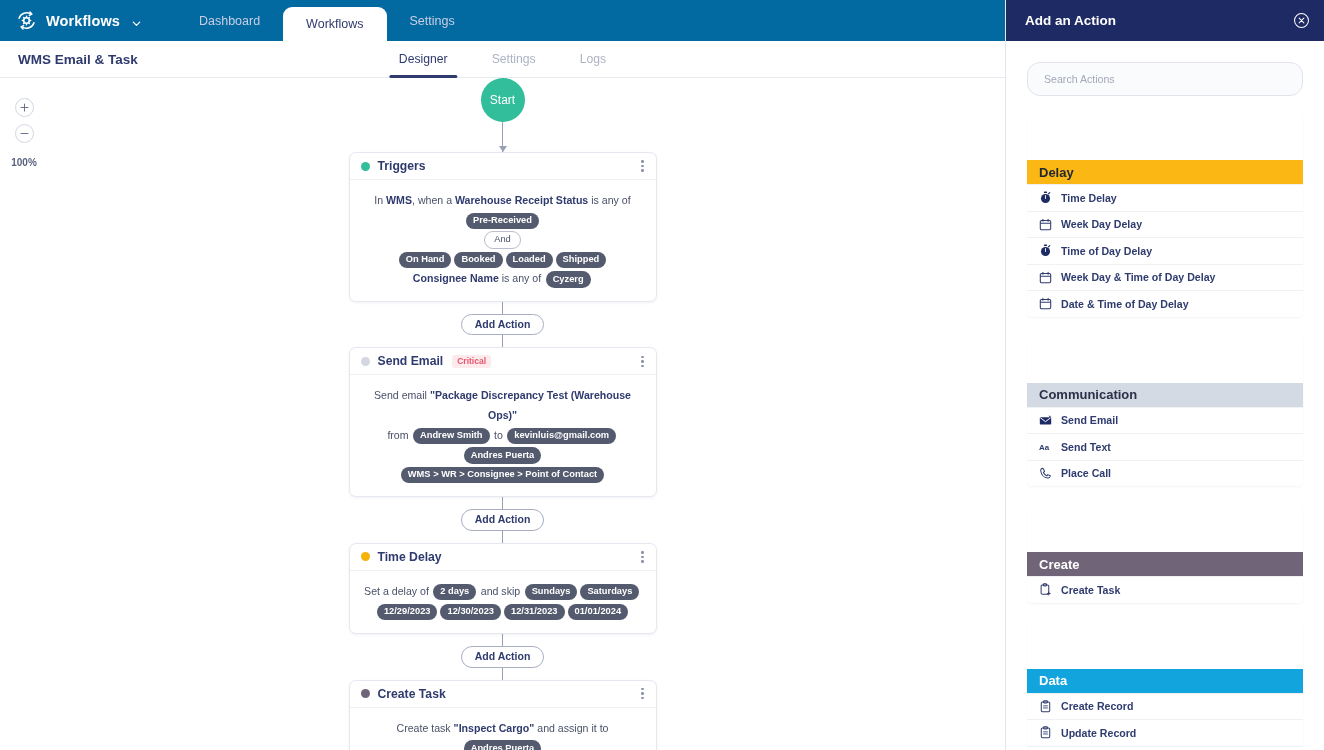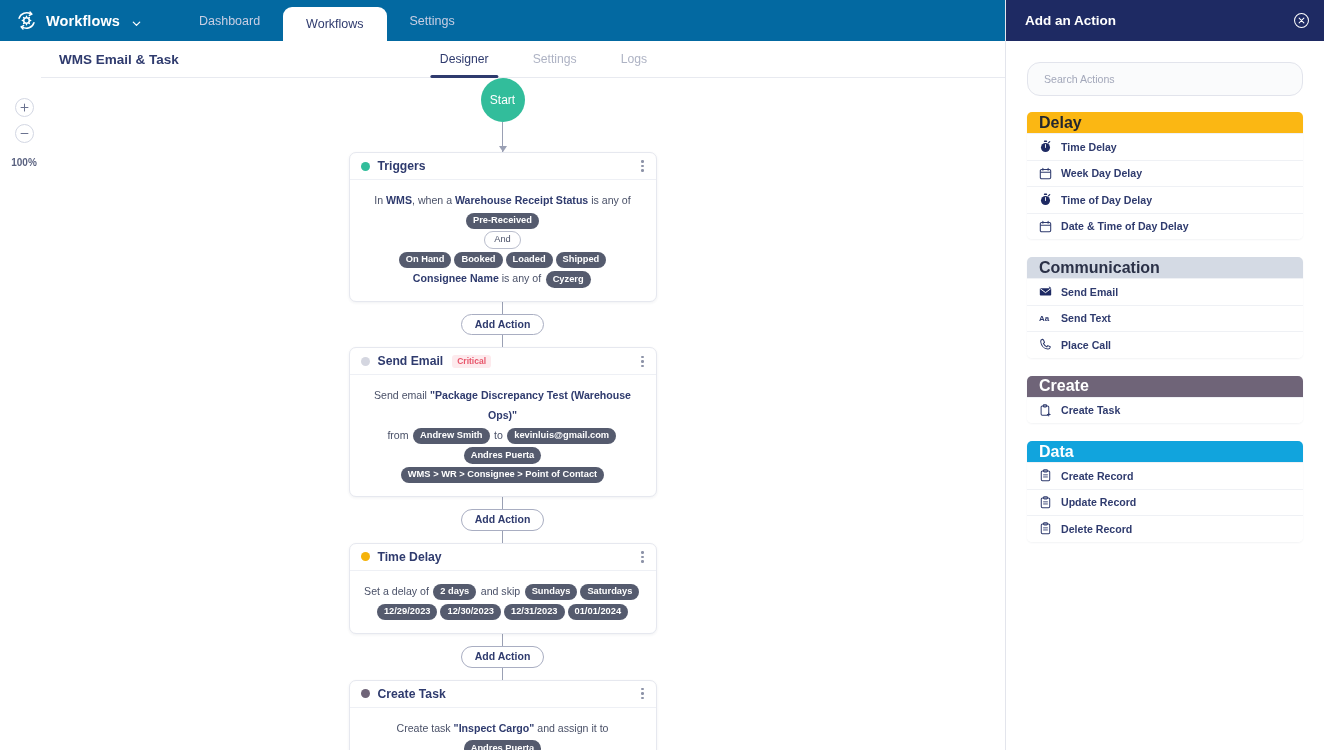--- a/index.html
+++ b/index.html
@@ -33,21 +33,21 @@
   }
   .navtab.active {
     background: #ffffff; color: #2f3b6e; font-weight: normal;
     border-radius: 9px 9px 0 0; height: 34px;
   }
 
   
   .subheader {
     position: absolute; top: 41px; left: 0; width: 1005px; height: 37px;
     background: #ffffff; border-bottom: 1px solid #e8eaf0;
-    display: flex; align-items: center; margin-left: 41px;
+    display: flex; align-items: center;
   }
   .wf-title {
     position: absolute; left: 18px; top: 50%; transform: translateY(-50%);
     font-size: 13.5px; font-weight: bold; color: #2f3b6e;
   }
   .subtabs {
     position: absolute; left: 50%; transform: translateX(-50%);
     display: flex; height: 37px; align-items: stretch;
   }
   .subtab {
@@ -151,22 +151,22 @@
   .search-wrap { padding: 21px 0 16px 0; }
   .search-input {
     width: 100%; height: 34px; border: 1px solid #e2e4ec; border-radius: 13px;
     background: #fafbfc; padding: 0 16px; font-size: 10.6px; color: #3a4158;
     font-family: "Liberation Sans", sans-serif; outline: none;
   }
   .search-input::placeholder { color: #a3a8ba; }
   .group { margin-bottom: 18px; border-radius: 5px; overflow: hidden;
            box-shadow: 0 1px 2px rgba(40,50,90,.06); }
   .group-head {
-    height: 21px; display: flex; align-items: center; padding: 4px 12px;
-    font-size: 16px; font-weight: bold;
+    height: 21px; display: flex; align-items: center; padding: 12px 12px;
+    font-size: 13px; font-weight: bold; margin-top: 48px;
   }
   .group-item {
     height: 26.5px; background: #ffffff; display: flex; align-items: center;
     padding: 0 12px; gap: 9px; border-top: 1px solid #eff1f5; cursor: pointer;
   }
   .group-item:first-of-type { border-top: none; }
   .group-item .ico { width: 13px; height: 13px; flex: 0 0 13px; display: flex;
                      align-items: center; justify-content: center; }
   .group-item .lbl { font-size: 10.6px; font-weight: bold; color: #2f3b6e; }
   .panel-foot {
@@ -361,20 +361,30 @@
             <span class="lbl">Time of Day Delay</span>
           </div>
           <div class="group-item">
             <span class="ico">
               <svg viewBox="0 0 16 16" width="13" height="13">
                 <rect x="1.6" y="3" width="12.8" height="11.4" rx="1.6" fill="none" stroke="#2f3b6e" stroke-width="1.3"></rect>
                 <path d="M1.6 6.4h12.8" stroke="#2f3b6e" stroke-width="1.3"></path>
                 <path d="M4.8 1.6v2.4M11.2 1.6v2.4" stroke="#2f3b6e" stroke-width="1.3" stroke-linecap="round"></path>
               </svg>
             </span>
+            <span class="lbl">Week Day &amp; Time of Day Delay</span>
+          </div>
+          <div class="group-item">
+            <span class="ico">
+              <svg viewBox="0 0 16 16" width="13" height="13">
+                <rect x="1.6" y="3" width="12.8" height="11.4" rx="1.6" fill="none" stroke="#2f3b6e" stroke-width="1.3"></rect>
+                <path d="M1.6 6.4h12.8" stroke="#2f3b6e" stroke-width="1.3"></path>
+                <path d="M4.8 1.6v2.4M11.2 1.6v2.4" stroke="#2f3b6e" stroke-width="1.3" stroke-linecap="round"></path>
+              </svg>
+            </span>
             <span class="lbl">Date &amp; Time of Day Delay</span>
           </div>
         </div>
         <div class="group">
           <div class="group-head" style="background: rgb(212, 218, 228); color: rgb(43, 49, 71);">Communication</div>
           <div class="group-item">
             <span class="ico">
               <svg viewBox="0 0 16 16" width="13" height="13">
                 <rect x="1" y="4" width="14" height="9" rx="1" fill="#1e2a63"></rect>
                 <path d="M1.6 4.6L8 9.4l6.4-4.8" fill="none" stroke="#fff" stroke-width="1.2" stroke-linejoin="round"></path>

